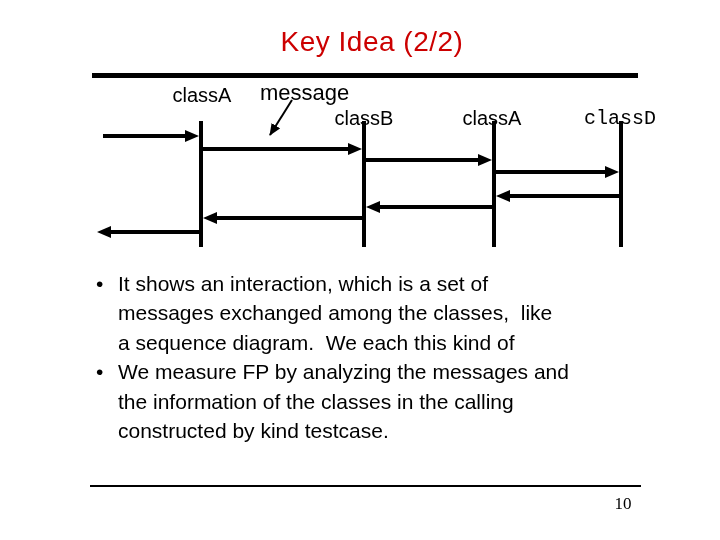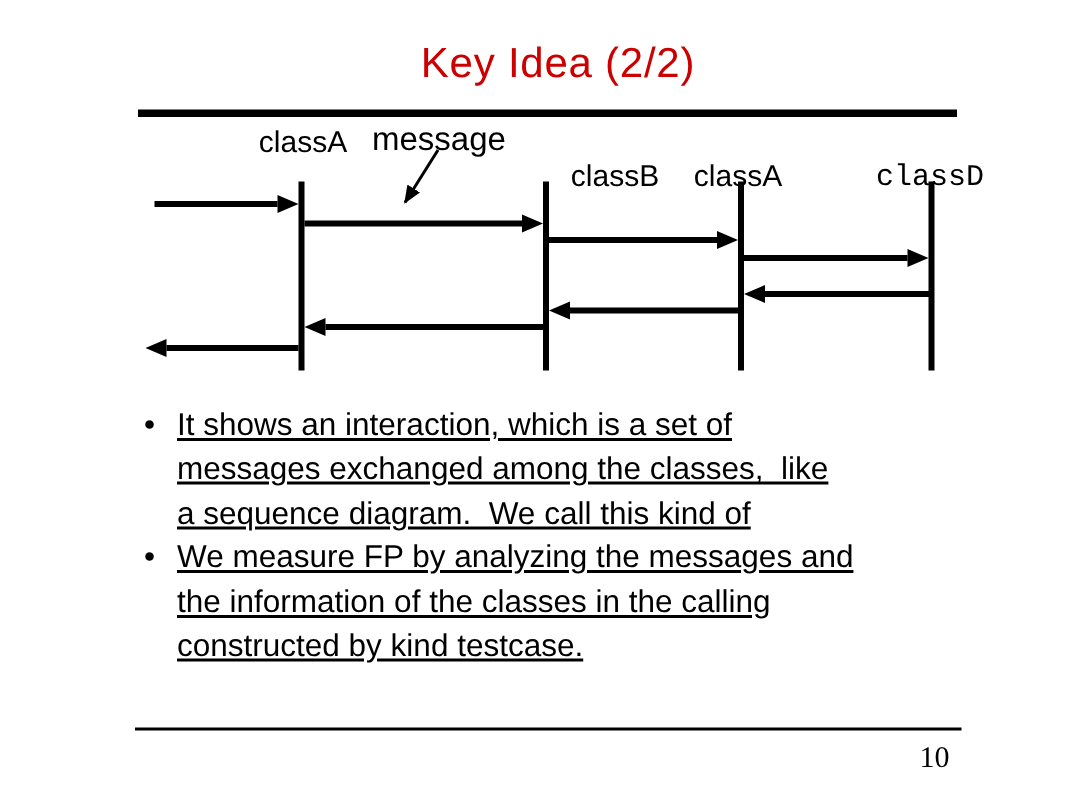--- a/index.html
+++ b/index.html
@@ -8,38 +8,38 @@
     font-family:"Liberation Sans",sans-serif;color:#000;overflow:hidden;
   }
   
   .title{
     position:absolute;left:12px;top:26px;width:720px;text-align:center;
     font-size:28px;letter-spacing:0.5px;
   }
   .title-rule{position:absolute;left:92px;top:73px;width:546px;height:5px;background:#000;}
   
   .class-label{position:absolute;font-size:20px;transform:translateX(-50%);white-space:pre;}
-  .msg-label{position:absolute;left:248px;top:80px;font-size:22px;}
+  .msg-label{position:absolute;left:260px;top:80px;font-size:22px;}
   .lifeline{position:absolute;width:4px;top:121px;height:126px;background:#000;}
   .arrow{position:absolute;height:13px;display:flex;align-items:center;}
   .shaft{flex:1;height:4px;background:#000;}
   .head-r{width:0;height:0;border-top:6.5px solid transparent;border-bottom:6.5px solid transparent;border-left:14px solid #000;}
   .head-l{width:0;height:0;border-top:6.5px solid transparent;border-bottom:6.5px solid transparent;border-right:14px solid #000;}
   .annot{position:absolute;left:250px;top:92px;}
   
   .bullets{position:absolute;left:95px;top:269px;width:545px;font-size:21px;line-height:29.4px;}
   .bullet{position:relative;padding-left:23px;}
   .marker{position:absolute;left:1px;top:0;}
-  .line{white-space:pre;text-decoration:underline;}
+  .line{white-space:pre;}
   .u{text-decoration:underline;text-underline-offset:3px;}
   
   .footer-rule{position:absolute;left:90px;top:485px;width:551px;height:1.5px;background:#000;}
   .page-number{
     position:absolute;left:605px;top:494px;width:36px;text-align:center;
-    font-family:"Liberation Serif",serif;font-size:20px;
+    font-family:"Liberation Serif",serif;font-size:17px;
   }
 </style>
 </head>
 <body>
 
 <div class="slide">
 
   <div class="title" style="color: rgb(204, 0, 0);">Key Idea (2/2)</div>
   <div class="title-rule"></div>
 
@@ -50,21 +50,21 @@
     <svg class="annot" width="60" height="56">
       <defs>
         <marker id="ah" markerWidth="7" markerHeight="5" refX="5.5" refY="2.5" orient="auto" markerUnits="strokeWidth">
           <path d="M0,0 L6,2.5 L0,5 Z" fill="#000"></path>
         </marker>
       </defs>
       <line x1="42" y1="8" x2="20" y2="43" stroke="#000" stroke-width="2" marker-end="url(#ah)"></line>
     </svg>
 
     <div class="class-label" style="left:202px;top:84px;">classA</div>
-    <div class="class-label" style="left:364px;top:107px;margin-left:46px;">classB</div>
+    <div class="class-label" style="left:364px;top:107px;">classB</div>
     <div class="class-label" style="left:492px;top:107px;">classA</div>
     <div class="class-label" style="left:620px;top:107px;font-family:Liberation Mono, monospace;">classD</div>
 
     <div class="lifeline" style="left:199px;"></div>
     <div class="lifeline" style="left:362px;"></div>
     <div class="lifeline" style="left:492px;"></div>
     <div class="lifeline" style="left:619px;"></div>
 
     <div class="arrow" style="left:103px;top:129.5px;width:96px;">
         <div class="shaft"></div>
@@ -98,21 +98,21 @@
         <div class="head-l"></div>
         <div class="shaft"></div>
       </div>
   </div>
 
   <div class="bullets">
     <div class="bullet">
       <span class="marker">•</span>
       <div class="line">It shows an interaction, which is a set of</div>
       <div class="line">messages exchanged among the classes,  like</div>
-      <div class="line">a sequence diagram.  We call this kind of</div>
+      <div class="line">a sequence diagram.  We each this kind of</div>
     </div>
     <div class="bullet">
       <span class="marker">•</span>
       <div class="line">We measure FP by analyzing the messages and</div>
       <div class="line">the information of the classes in the calling</div>
       <div class="line">constructed by kind testcase.</div>
     </div>
   </div>
 
   <div class="footer-rule"></div>

